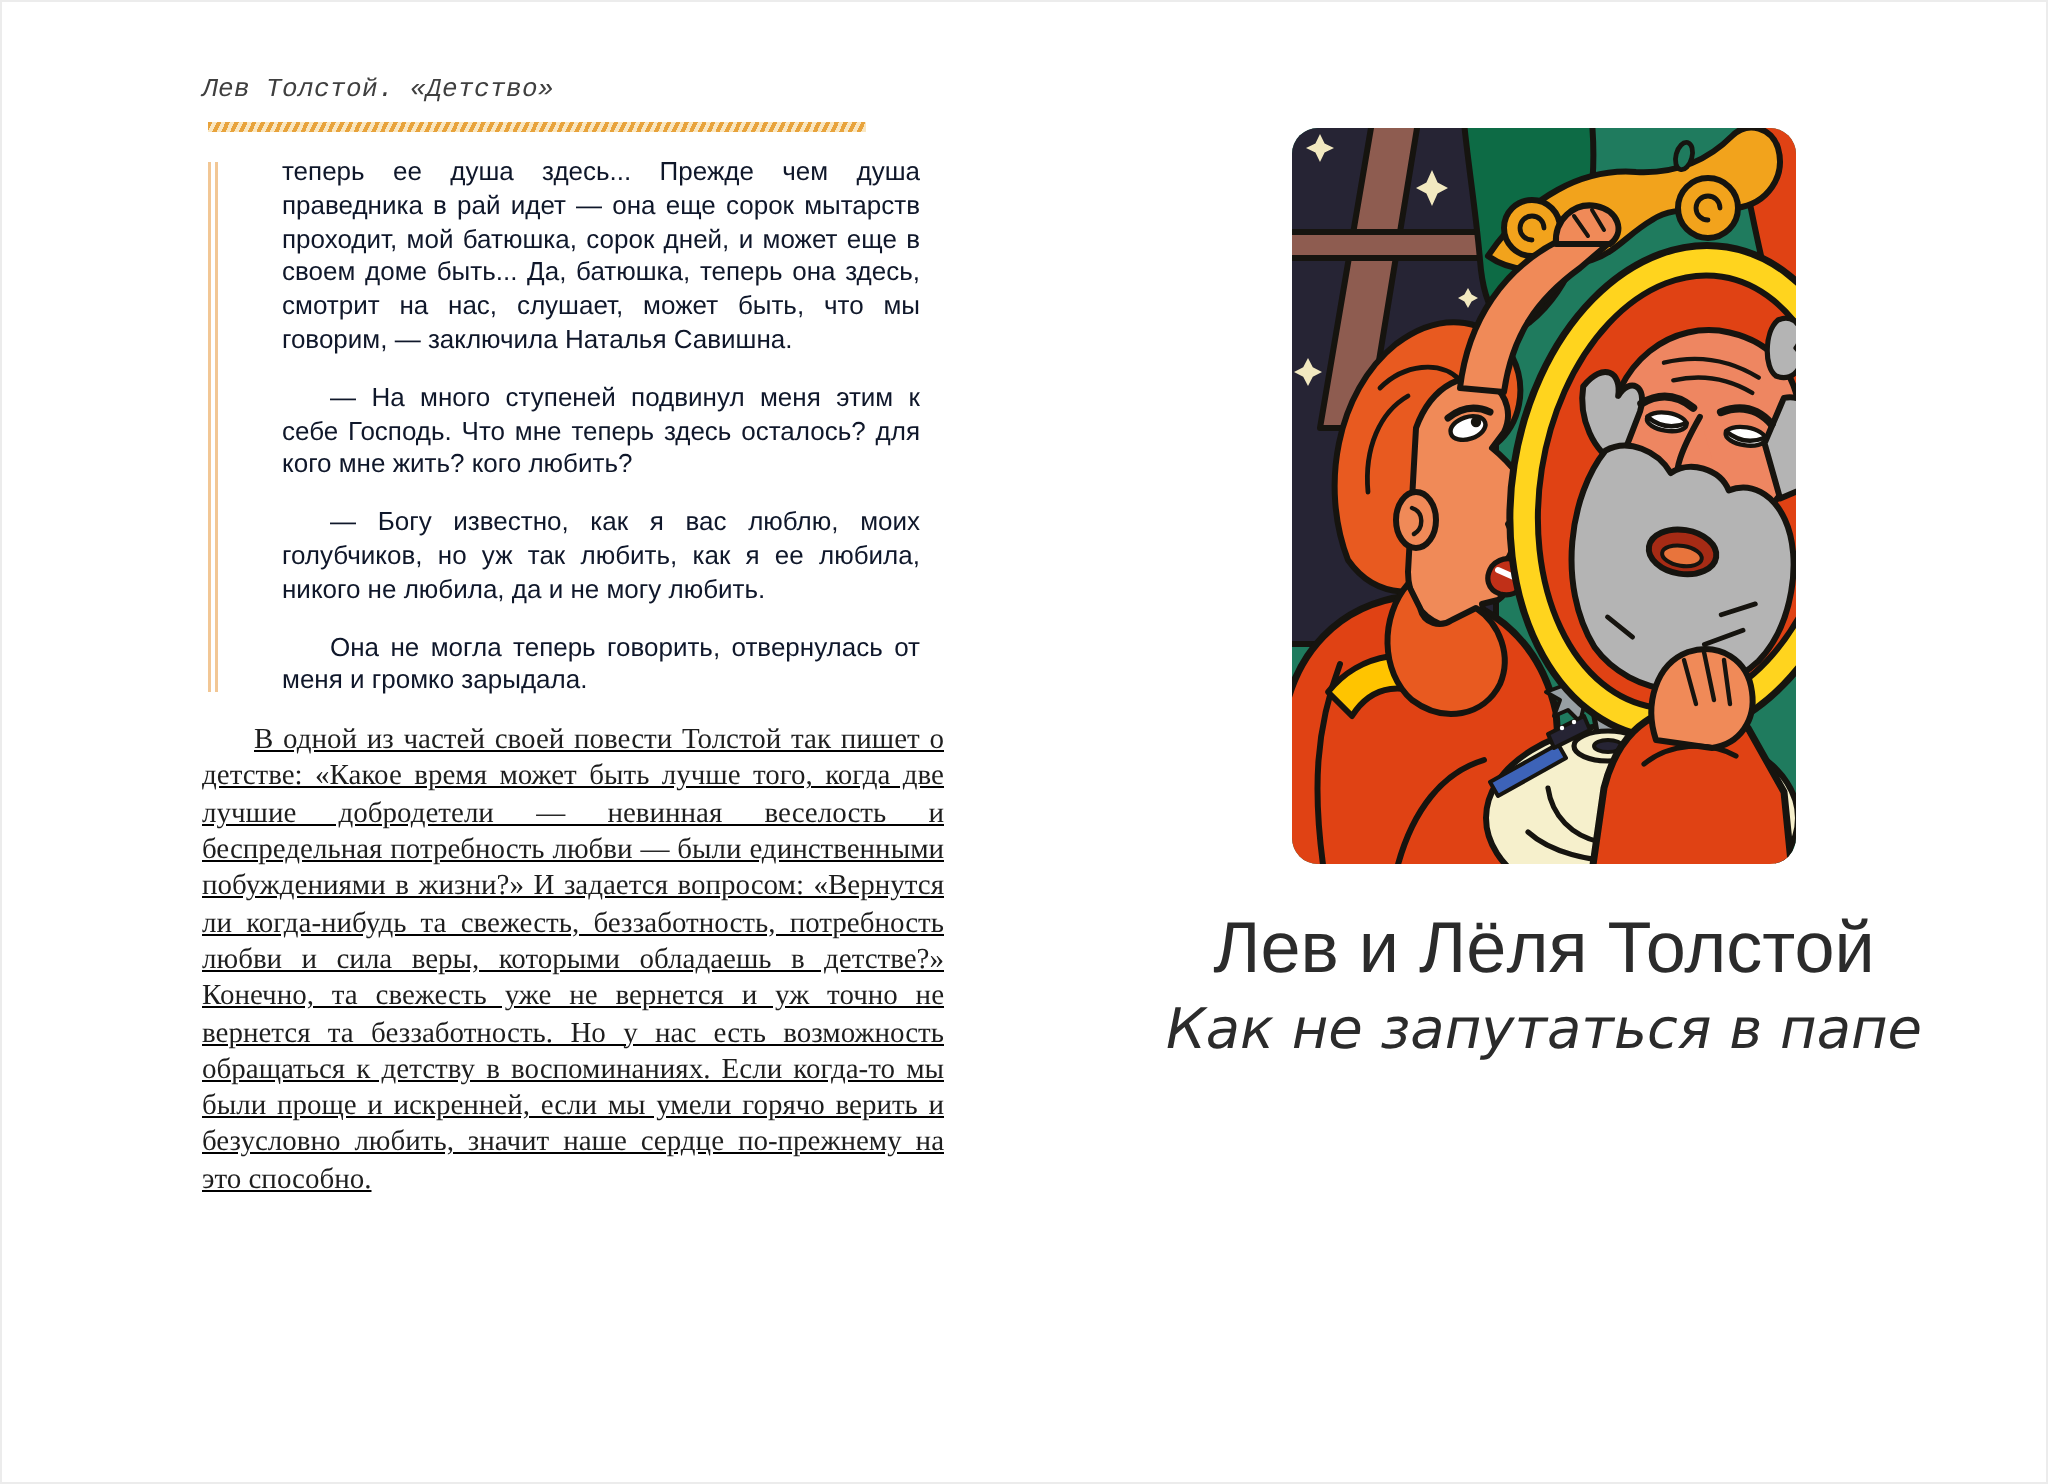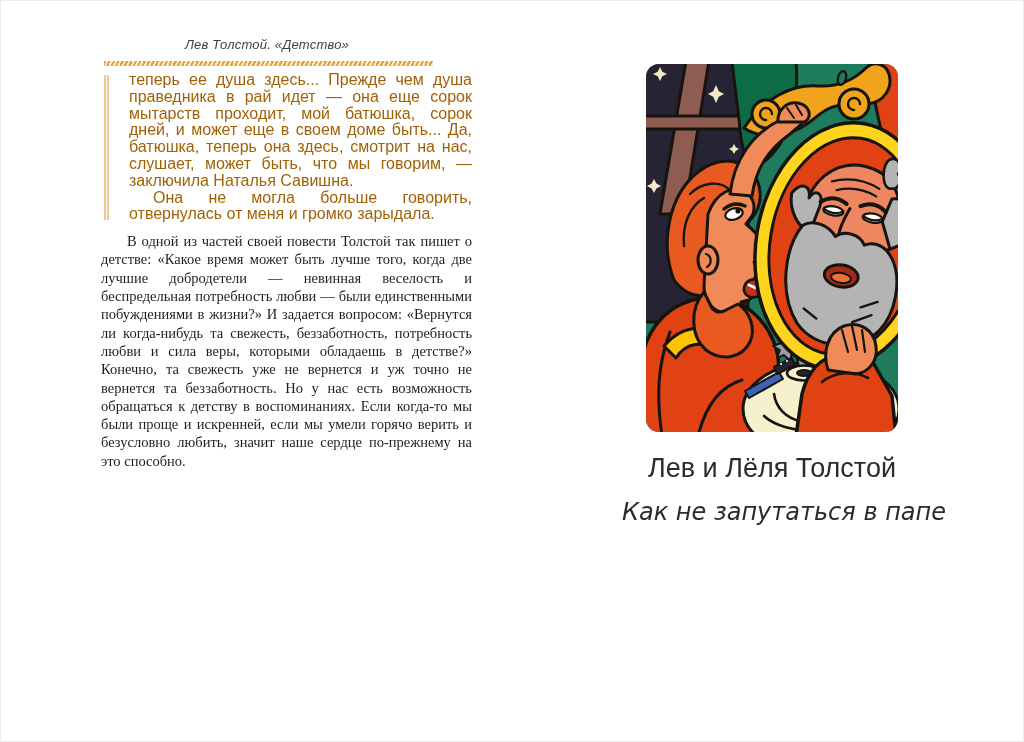--- a/index.html
+++ b/index.html
@@ -4,72 +4,73 @@
 <style>
   html,body{margin:0;padding:0;}
   body{
     width:1024px;height:742px;position:relative;background:#ffffff;
     border:1px solid #ececec;box-sizing:border-box;overflow:hidden;
     font-family:"Liberation Sans",sans-serif;
   }
   
   .page-left{position:absolute;left:100px;top:36px;width:371px;}
   .running-header{
-    width:332px;text-align:center;
-    font-family:Liberation Sans, sans-serif;font-style:italic;
+    width:332px;
+    font-family:Liberation Mono, monospace;font-style:italic;
     font-size:13px;color:#3f3f3f;letter-spacing:.2px;
   }
   .header-rule{
     width:329px;height:5px;margin:9px 0 0 3px;
     background:repeating-linear-gradient(115deg,#e8a33c 0 2px,#f9e7c2 2px 4px);
   }
   .quote-block{position:relative;margin-top:6px;padding-left:28px;}
   .quote-bar{
     position:absolute;left:3px;top:3px;bottom:3px;width:5px;
     background:linear-gradient(90deg,#f2c795 0 1.6px,transparent 1.6px 3.4px,#f2c795 3.4px 5px);
   }
   .quote-text p{
-    margin:0;font-size:16px;line-height:16.8px;color:#a16207;
+    margin:12px;font-size:13px;line-height:16.8px;color:#0f172a;
     text-align:justify;text-indent:24px;hyphens:auto;
   }
   .quote-text p:first-child{text-indent:0;}
-  .commentary{margin-top:9px;}
+  .commentary{margin-top:9px;text-decoration:underline;}
   .commentary p{
     margin:0;font-family:"Liberation Serif",serif;
     font-size:14.5px;line-height:18.3px;color:#1e1e1e;
     text-align:justify;text-indent:26px;hyphens:auto;
   }
   
   .illustration{position:absolute;left:645px;top:63px;width:252px;height:368px;}
   .book-title{
     position:absolute;left:595px;top:452px;width:352px;margin:0;
-    text-align:center;font-weight:400;font-size:27px;color:#2b2b2b;
+    text-align:center;font-weight:400;font-size:36px;color:#2b2b2b;
     font-family:"Liberation Sans",sans-serif;
   }
   .book-subtitle{
     position:absolute;left:580px;top:497px;width:382px;
-    text-align:center;font-style:italic;font-size:24px;color:#2b2b2b;
+    text-align:center;font-style:italic;font-size:28px;color:#2b2b2b;
     font-family:"DejaVu Sans",sans-serif;
-    margin-left:12px;
   }
 </style>
 </head>
 <body>
 
 <div class="spread">
 
   <div class="page-left">
     <div class="running-header">Лев Толстой. «Детство»</div>
     <div class="header-rule"></div>
 
     <div class="quote-block">
       <div class="quote-bar"></div>
       <div class="quote-text">
           <p>теперь ее душа здесь... Прежде чем душа праведника в рай идет — она еще сорок мытарств проходит, мой батюшка, сорок дней, и может еще в своем доме быть... Да, батюшка, теперь она здесь, смотрит на нас, слушает, может быть, что мы говорим, — заключила Наталья Савишна.</p>
-          <p>Она не могла больше говорить, отвернулась от меня и громко зарыдала.</p>
+          <p>— На много ступеней подвинул меня этим к себе Господь. Что мне теперь здесь осталось? для кого мне жить? кого любить?</p>
+          <p>— Богу известно, как я вас люблю, моих голубчиков, но уж так любить, как я ее любила, никого не любила, да и не могу любить.</p>
+          <p>Она не могла теперь говорить, отвернулась от меня и громко зарыдала.</p>
         </div>
     </div>
 
     <div class="commentary">
         <p>В одной из частей своей повести Толстой так пишет о детстве: «Какое время может быть лучше того, когда две лучшие добродетели — невинная веселость и беспредельная потребность любви — были единственными побуждениями в жизни?» И задается вопросом: «Вернутся ли когда-нибудь та свежесть, беззаботность, потребность любви и сила веры, которыми обладаешь в детстве?» Конечно, та свежесть уже не вернется и уж точно не вернется та беззаботность. Но у нас есть возможность обращаться к детству в воспоминаниях. Если когда-то мы были проще и искренней, если мы умели горячо верить и безусловно любить, значит наше сердце по-прежнему на это способно.</p>
       </div>
   </div>
 
   <div class="page-right">
     <div class="illustration" title="Рыжий юноша смотрит в овальное зеркало, из которого на него глядит седобородый старик; внизу раковина с зубной щёткой">

